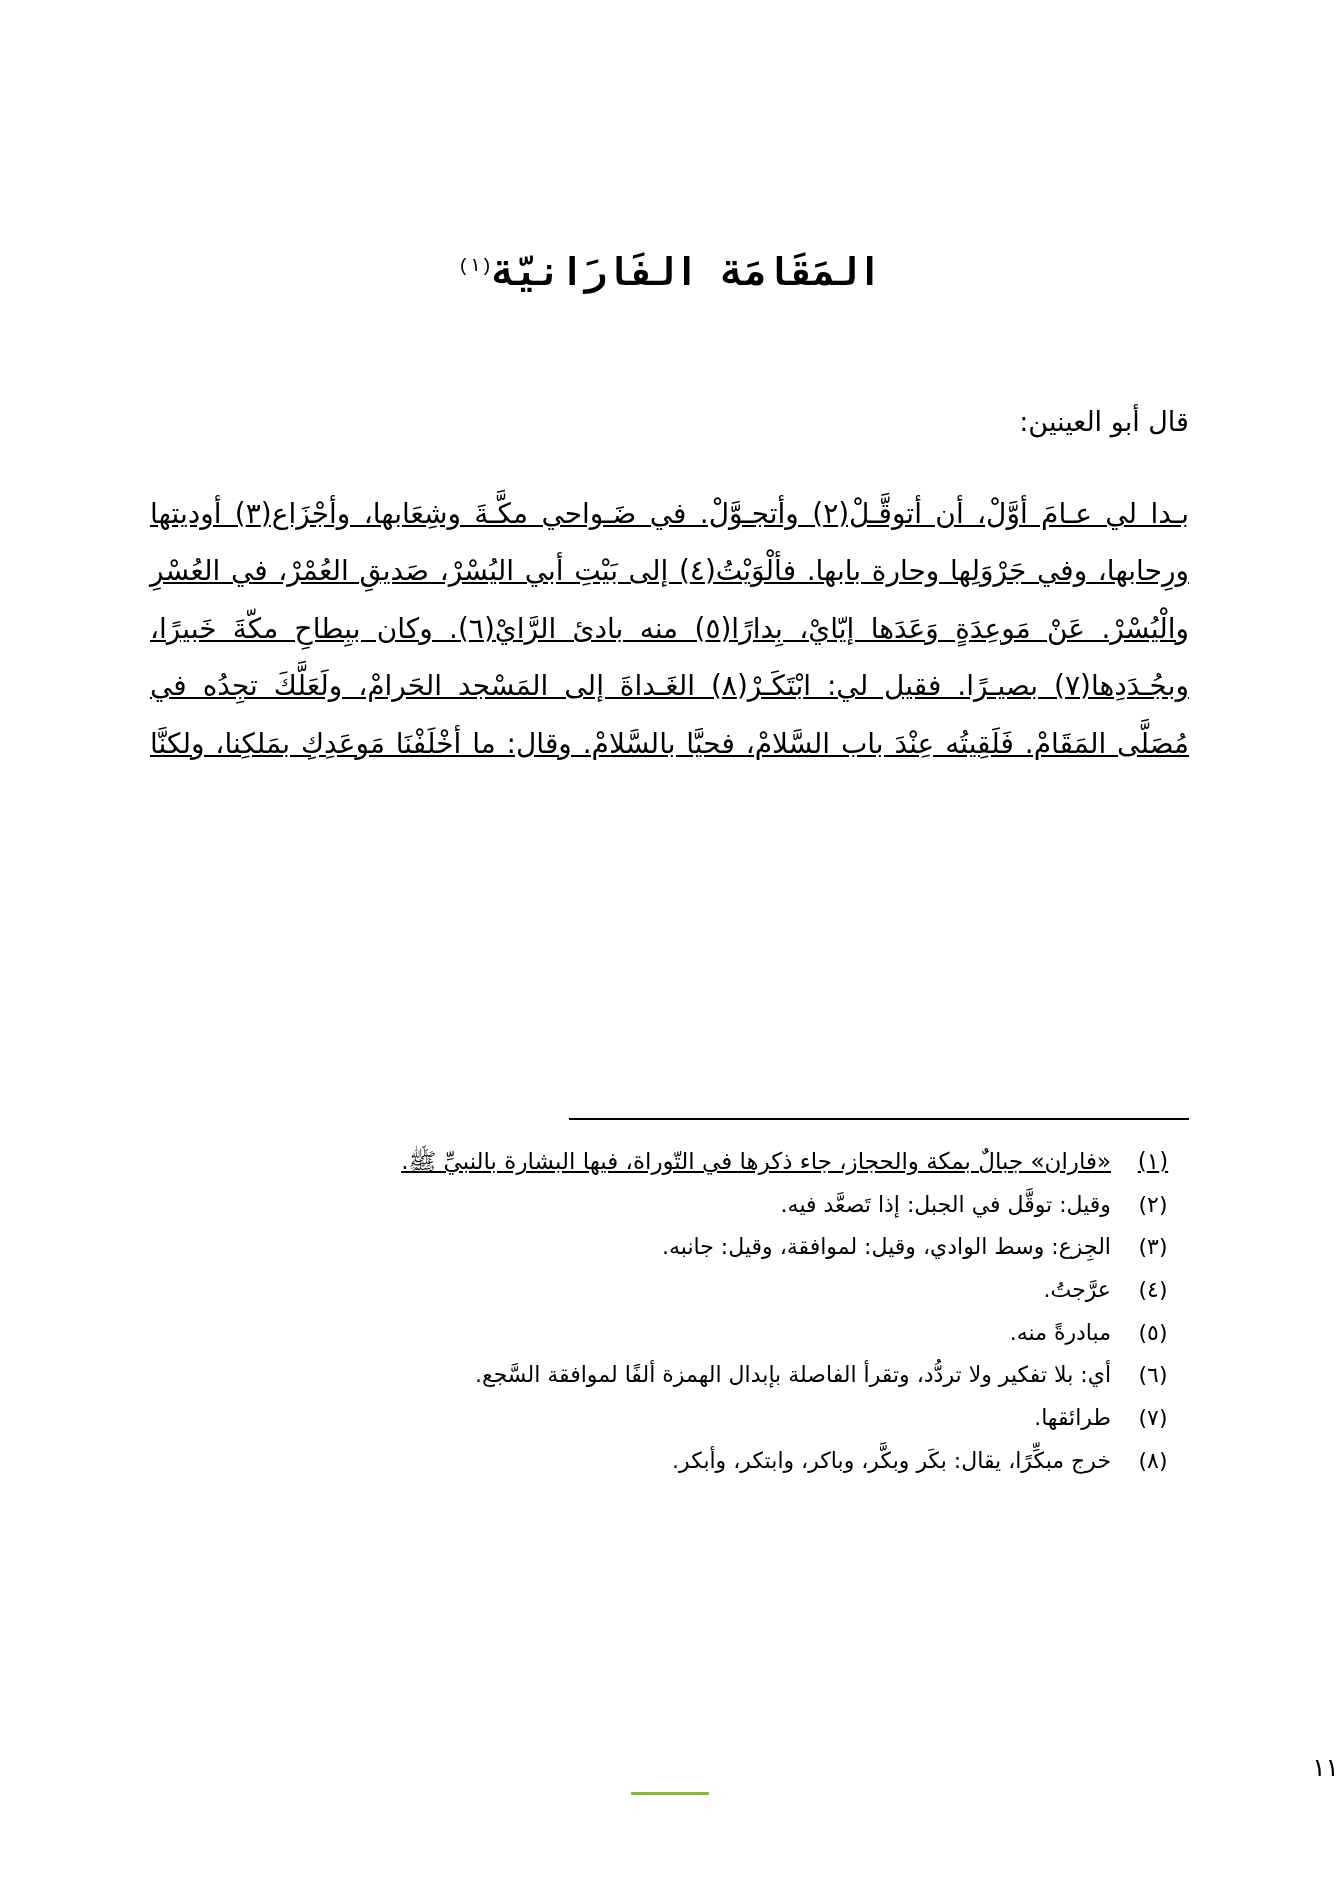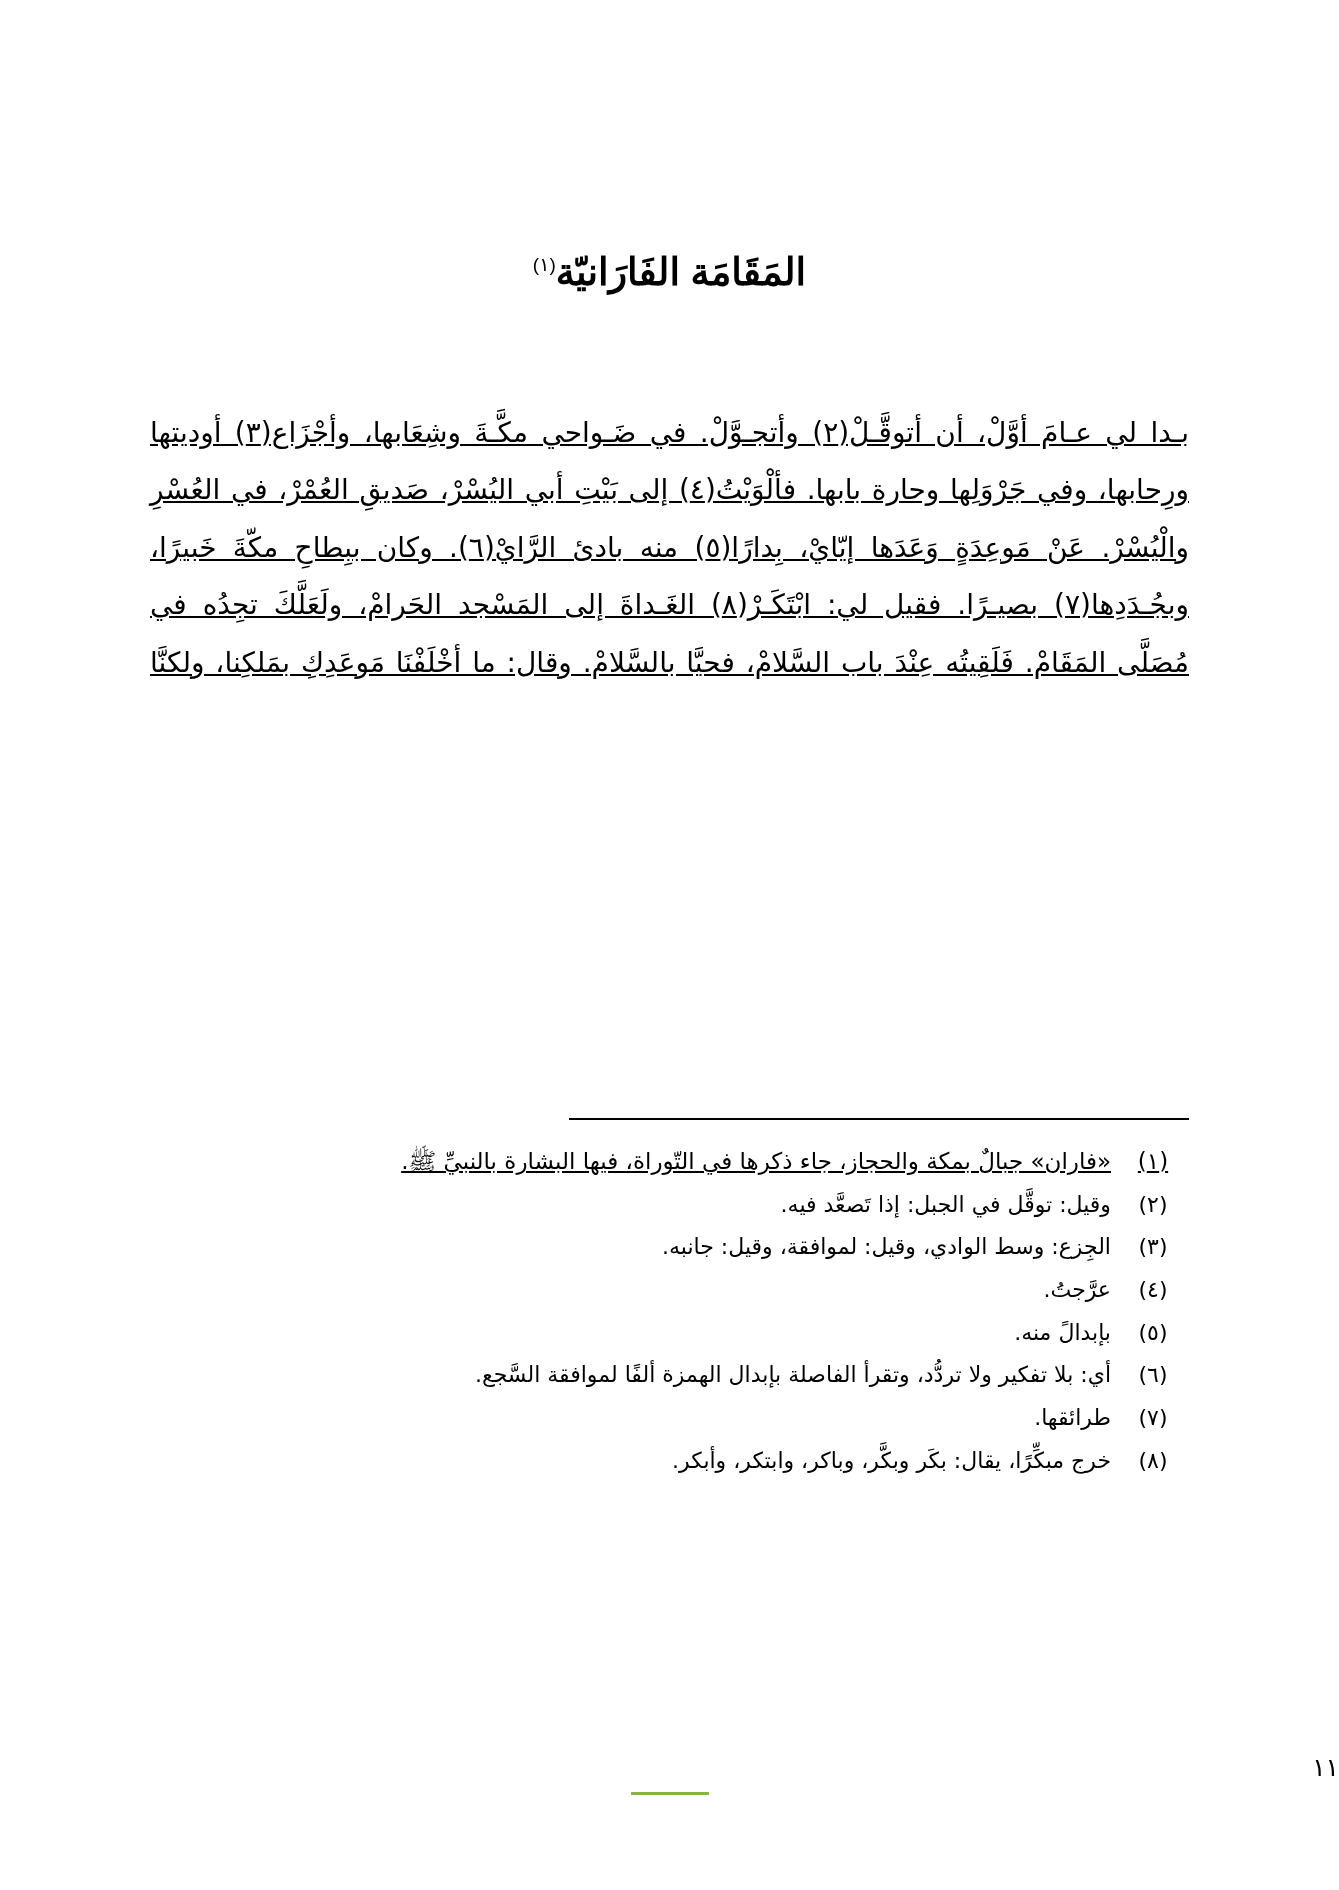--- a/index.html
+++ b/index.html
@@ -24,21 +24,21 @@
   }
   .content {
     position: absolute;
     top: 0;
     right: 0;
     left: 0;
     padding: 250px 150px 0 150px;
   }
   .title {
     text-align: center;
-    font-family: Liberation Sans, sans-serif;
+    font-family: Liberation Mono, monospace;
     font-size: 38px;
     font-weight: 700;
     letter-spacing: 0px;
     color: #000;
     margin: 0 0 110px 0;
     direction: rtl;
   }
   .title .fn {
     font-size: 19px;
     vertical-align: super;
@@ -125,20 +125,21 @@
 <body>
 
 <div class="page">
 
   <div class="content">
 
     <h1 class="title">
       <span>المَقَامَة الفَارَانيّة</span><span class="fn">(١)</span>
     </h1>
 
+    <p class="speaker">قال أبو العينين:</p>
 
     <p class="body-par">بـدا لي عـامَ أوَّلْ، أن أتوقَّـلْ(٢) وأتجـوَّلْ. في ضَـواحي مكَّـةَ وشِعَابها، وأجْزَاع(٣) أوديتها ورِحابها، وفي جَرْوَلِها وحارة بابها. فألْوَيْتُ(٤) إلى بَيْتِ أبي اليُسْرْ، صَديقِ العُمْرْ، في العُسْرِ والْيُسْرْ. عَنْ مَوعِدَةٍ وَعَدَها إيّايْ، بِدارًا(٥) منه بادئ الرَّايْ(٦). وكان ببِطاحِ مكّةَ خَبيرًا، وبجُـدَدِها(٧) بصيـرًا. فقيل لي: ابْتَكَـرْ(٨) الغَـداةَ إلى المَسْجد الحَرامْ، ولَعَلَّكَ تجِدُه في مُصَلَّى المَقَامْ. فَلَقِيتُه عِنْدَ باب السَّلامْ، فحيَّا بالسَّلامْ. وقال: ما أخْلَفْنَا مَوعَدِكِ بمَلكِنا، ولكنَّا</p>
 
   </div>
 
   <div class="fn-rule"></div>
 
   <div class="footnotes">
 
     <div class="fn-row first">
@@ -156,21 +157,21 @@
       <div class="fn-text">الجِزع: وسط الوادي، وقيل: لموافقة، وقيل: جانبه.</div>
     </div>
 
     <div class="fn-row">
       <div class="fn-num">(٤)</div>
       <div class="fn-text">عرَّجتُ.</div>
     </div>
 
     <div class="fn-row">
       <div class="fn-num">(٥)</div>
-      <div class="fn-text">بإبدالً منه.</div>
+      <div class="fn-text">مبادرةً منه.</div>
     </div>
 
     <div class="fn-row">
       <div class="fn-num">(٦)</div>
       <div class="fn-text">أي: بلا تفكير ولا تردُّد، وتقرأ الفاصلة بإبدال الهمزة ألفًا لموافقة السَّجع.</div>
     </div>
 
     <div class="fn-row">
       <div class="fn-num">(٧)</div>
       <div class="fn-text">طرائقها.</div>

